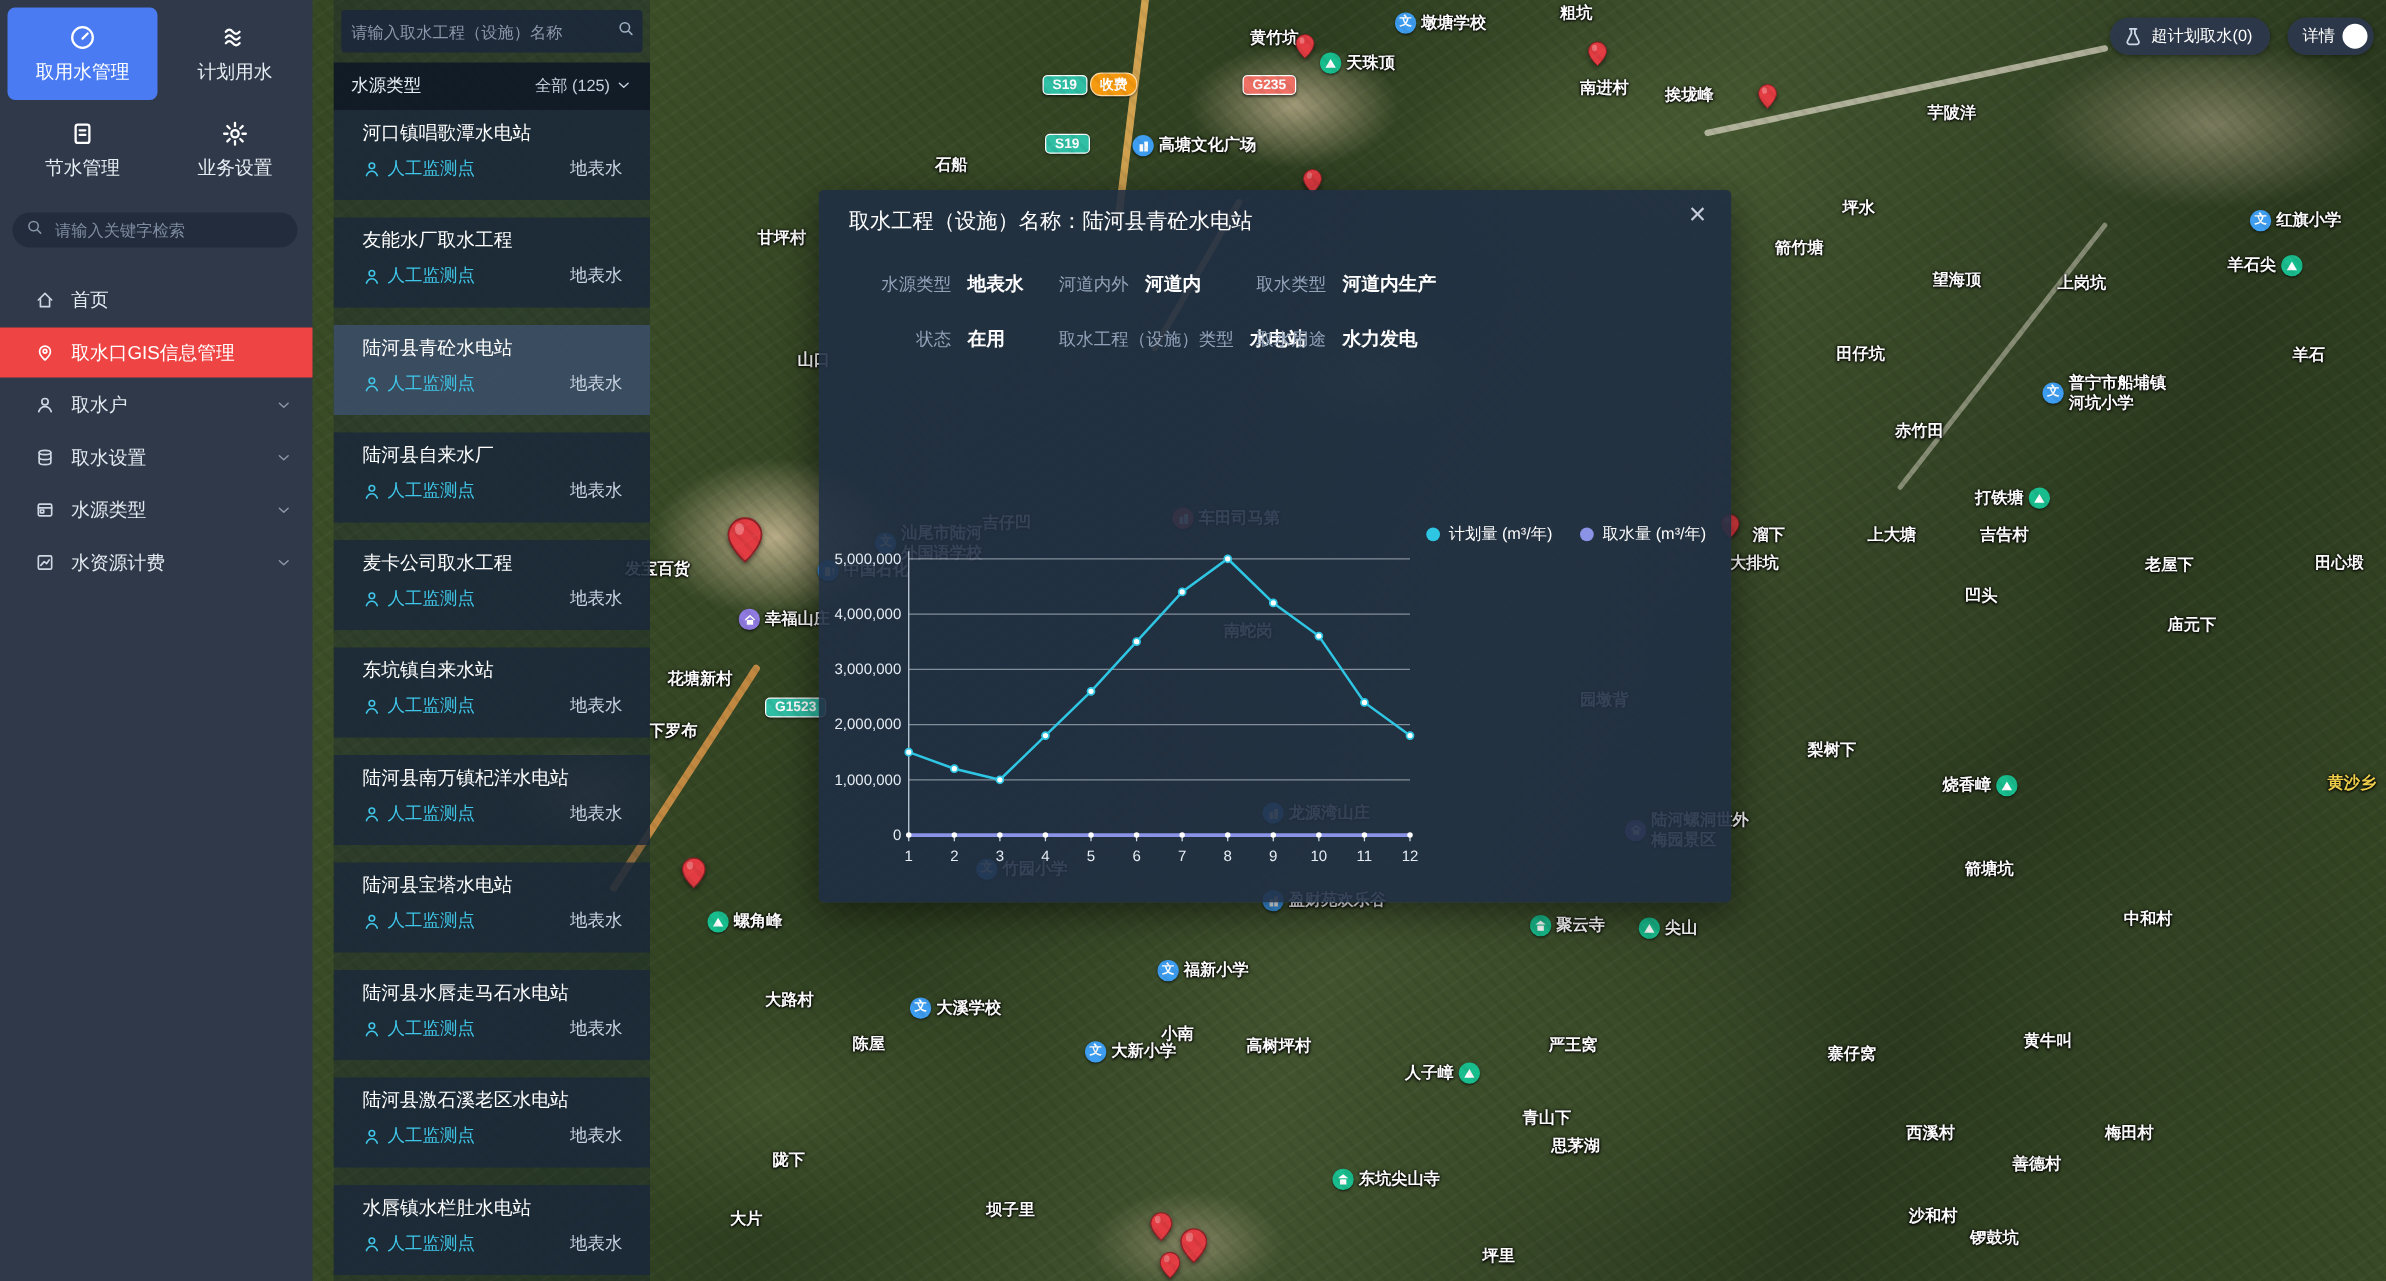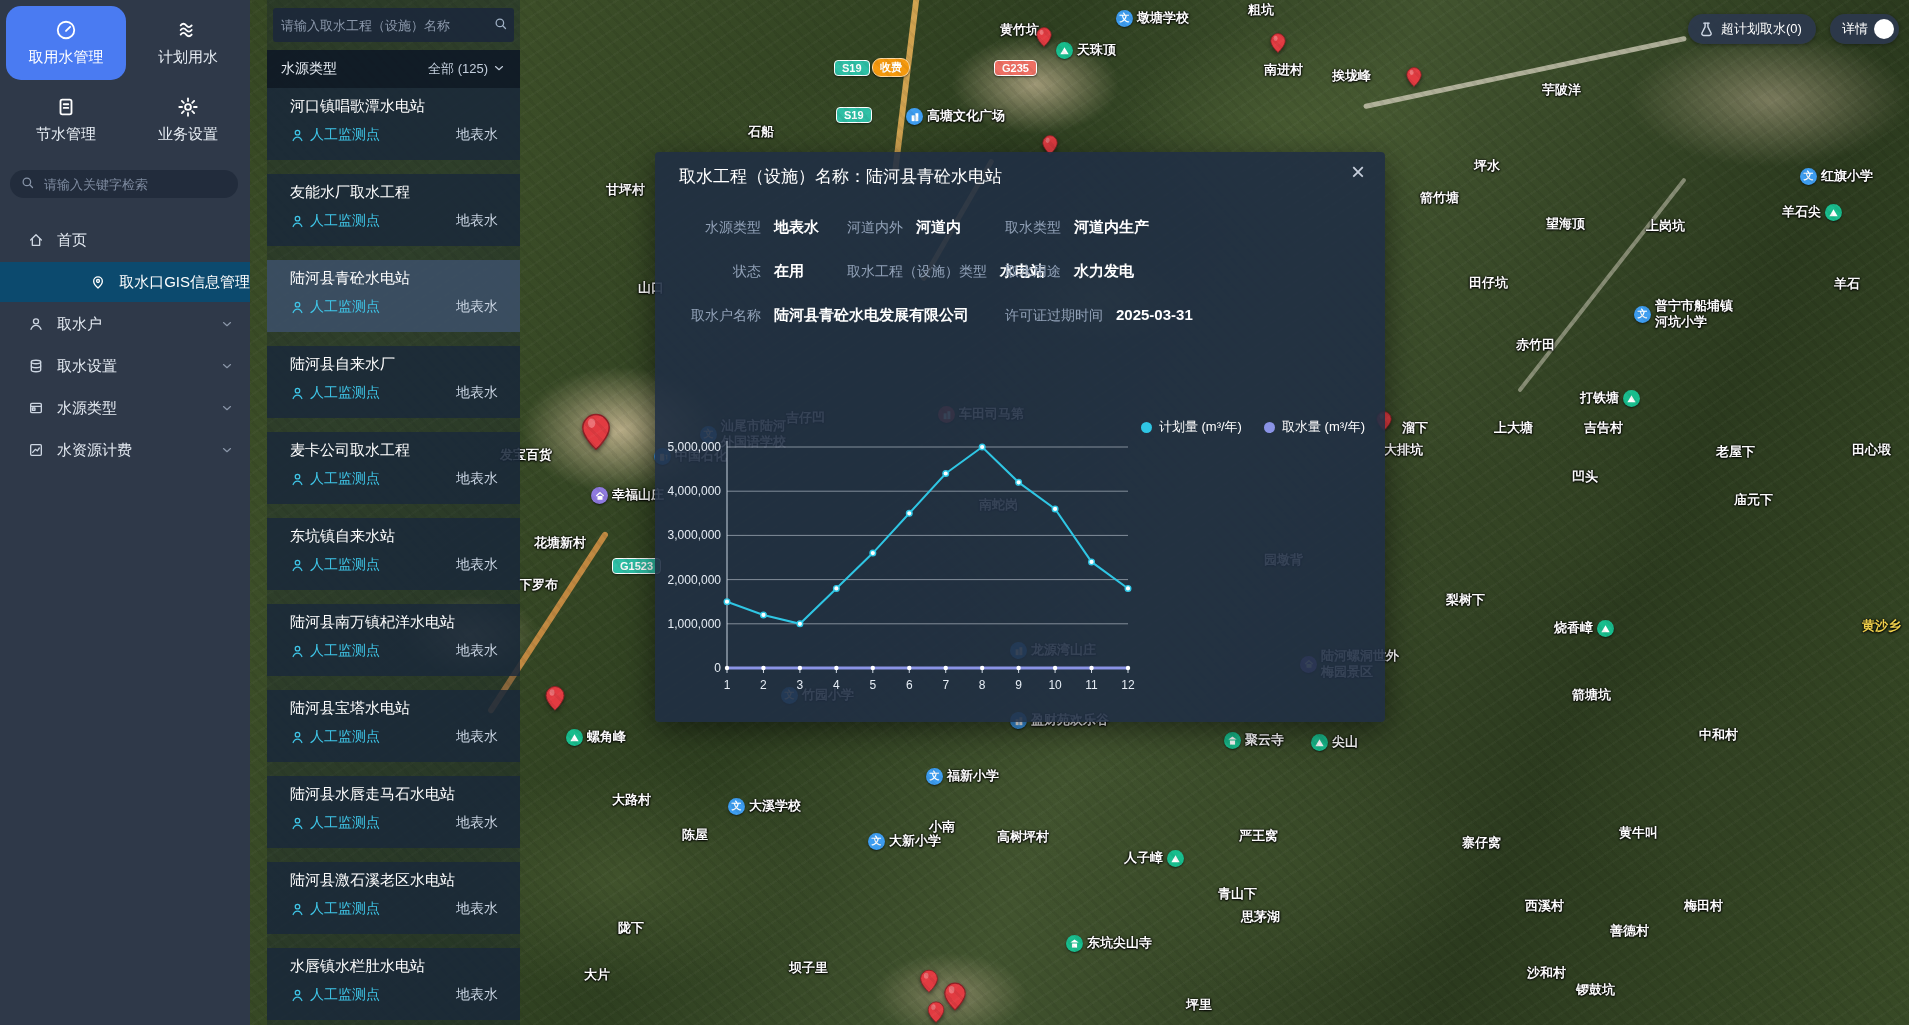--- a/index.html
+++ b/index.html
@@ -73,21 +73,21 @@
       gap:7px;color:#e7edf4;font-size:15px;border-radius:6px;cursor:pointer;}
   .tile.active{background:#4a7bf2;color:#fff;}
   .tile svg{stroke:#fff;}
   #side-search{position:absolute;left:10px;top:170px;width:228px;height:28px;border-radius:14px;
       background:#222c3c;display:flex;align-items:center;padding:0 10px;box-sizing:border-box;gap:7px;}
   #side-search input{flex:1;background:transparent;border:none;outline:none;color:#cfd8e4;font-size:13px;
       font-family:inherit;}
   #side-search input::placeholder{color:#7e8ba0;}
   .menu-item{position:absolute;left:0;width:250px;height:40px;display:flex;align-items:center;
       color:#e4eaf2;font-size:15px;cursor:pointer;}
-  .menu-item.active{background:#0c4a6e;color:#fff;justify-content:flex-end;}
+  .menu-item.active{background:#ef4444;color:#fff;}
   .menu-item .mi-icon{margin-left:28px;width:18px;display:flex;}
   .menu-item .mi-label{margin-left:11px;}
   .menu-item .mi-chev{margin-left:auto;margin-right:16px;display:flex;}
   #copyright{position:absolute;left:0;bottom:14px;width:250px;text-align:center;color:#b9c2cf;
       font-size:12px;line-height:1.55;}
   
   .pill{position:absolute;height:30px;background:rgba(44,56,76,.93);border-radius:16px;display:flex;
       align-items:center;color:#fff;font-size:13px;gap:6px;z-index:6;cursor:pointer;
       box-shadow:0 1px 4px rgba(0,0,0,.4);}
   #pill-overplan{left:1688px;top:14px;padding:0 14px 0 10px;}
@@ -453,21 +453,21 @@
           </span>
           <span class="lp-mon">人工监测点</span>
           <span class="lp-type">地表水</span>
         </div>
       </div>
     </div>
 </div>
 
 <aside id="sidebar">
   <div id="nav-tiles">
-      <div class="tile active" style="left: 6px; top: 6px; width: 120px; height: 74px; border-radius: 15px;">
+      <div class="tile active" style="left: 6px; top: 6px; width: 120px; height: 74px;">
         <span style="display:flex;color:#fff">
           <svg width="22" height="22" viewBox="0 0 24 24" fill="none" stroke="currentColor" stroke-width="2" stroke-linecap="round" stroke-linejoin="round">
             <circle cx="12" cy="12" r="9"></circle>
             <path d="M12 13 L16.5 8.5"></path>
           </svg>
         </span>
         <span>取用水管理</span>
       </div>
       <div class="tile" style="left: 132px; top: 6px; width: 112px; height: 74px;">
         <span style="display:flex;color:#fff">
@@ -622,30 +622,20 @@
           <span class="lbl">状态</span>
           <span class="val">在用</span>
         </div>
         <div class="slot c2">
           <span class="lbl">取水工程（设施）类型</span>
           <span class="val">水电站</span>
         </div>
         <div class="slot c3">
           <span class="lbl">取水用途</span>
           <span class="val">水力发电</span>
-        </div>
-      </div>
-      <div class="f-row">
-        <div class="slot c1">
-          <span class="lbl">取水户名称</span>
-          <span class="val">陆河县青砼水电发展有限公司</span>
-        </div>
-        <div class="slot c3">
-          <span class="lbl">许可证过期时间</span>
-          <span class="val">2025-03-31</span>
         </div>
       </div>
     </div>
   <div id="chart-wrap">
     <div id="legend">
         <div class="leg-item">
           <span class="leg-dot" style="background:#2fc6e4"></span>
           <span>计划量 (m³/年)</span>
         </div>
         <div class="leg-item">

